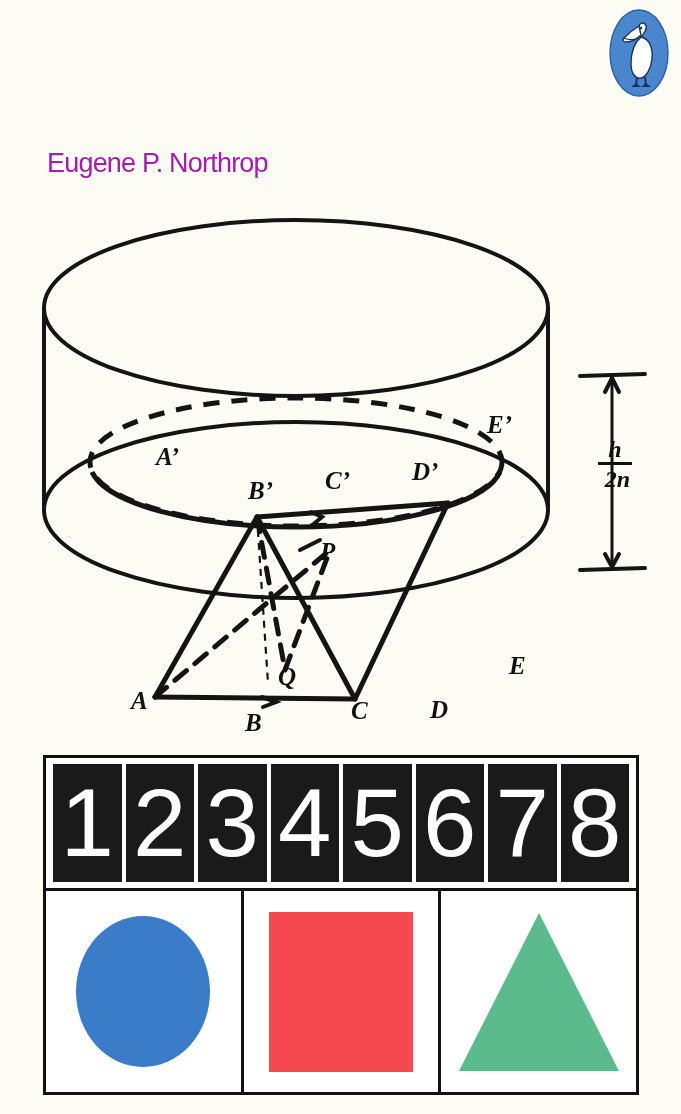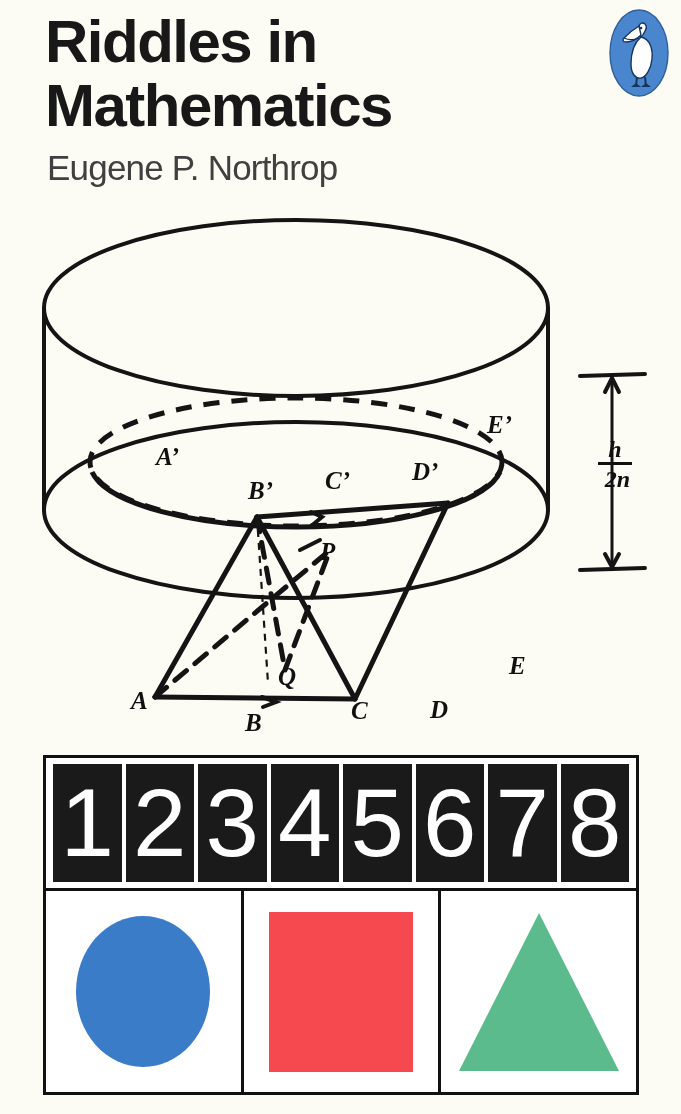--- a/index.html
+++ b/index.html
@@ -33,23 +33,23 @@
     letter-spacing: -1.5px;
     color: #181818;
     white-space: nowrap;
   }
   #author-line {
     position: absolute;
     left: 47px;
     top: 148px;
     font-family: "Liberation Sans", sans-serif;
     font-weight: normal;
-    font-size: 35px;
+    font-size: 27px;
     letter-spacing: -0.8px;
-    color: #404040;
+    color: #a21caf;
     white-space: nowrap;
   }
 
   
   #pelican-logo {
     position: absolute;
     left: 608px;
     top: 7px;
     width: 62px;
     height: 92px;
@@ -159,24 +159,20 @@
     border-left: 80px solid transparent;
     border-right: 80px solid transparent;
     border-bottom: 158px solid #5cbb8c;
   }
 </style>
 </head>
 <body>
 
 <div id="cover" style="background: rgb(253, 252, 244);">
 
-  <div id="title-block">
-    <div class="title-line">Riddles in</div>
-    <div class="title-line">Mathematics</div>
-  </div>
 
   <div id="author-line">Eugene P. Northrop</div>
 
   <div id="pelican-logo">
     <svg viewBox="0 0 62 92" width="62" height="92">
       <ellipse cx="31" cy="46" rx="29" ry="43" fill="#4a86cd" stroke="#2f5f9c" stroke-width="1.4"></ellipse>
 
       <path d="M33 30 C42 32 45 42 44 52 C43 62 38 70 33 71 C27 72 23 66 23 57 C23 46 26 36 33 30 Z" fill="#ffffff" stroke="#16355e" stroke-width="1.4" stroke-linejoin="round"></path>
 
       <path d="M33 30 C31 26 30 22 31 19 C32 16 35 15 37 17 C39 19 38 23 36 26 C35 28 34 29 33 30 Z" fill="#ffffff" stroke="#16355e" stroke-width="1.4" stroke-linejoin="round"></path>

